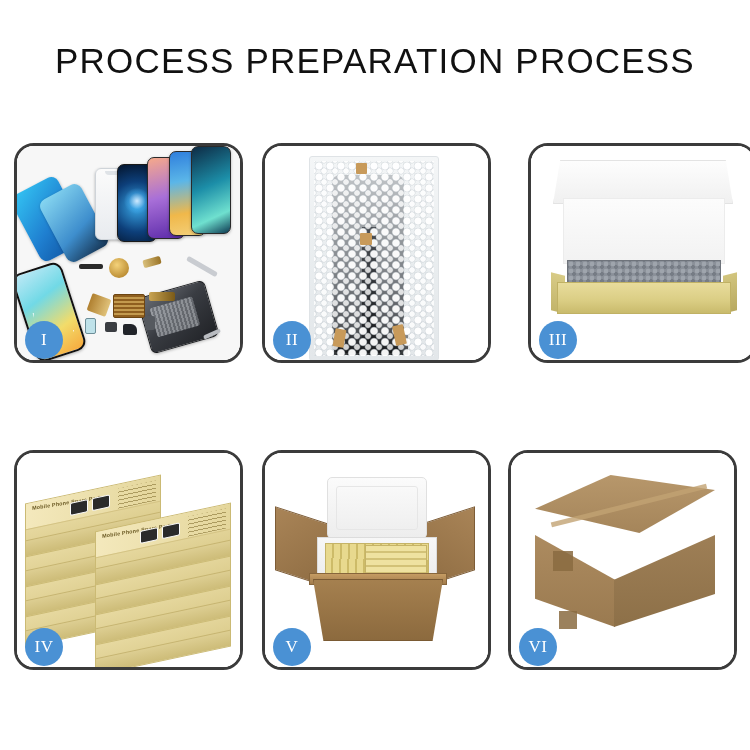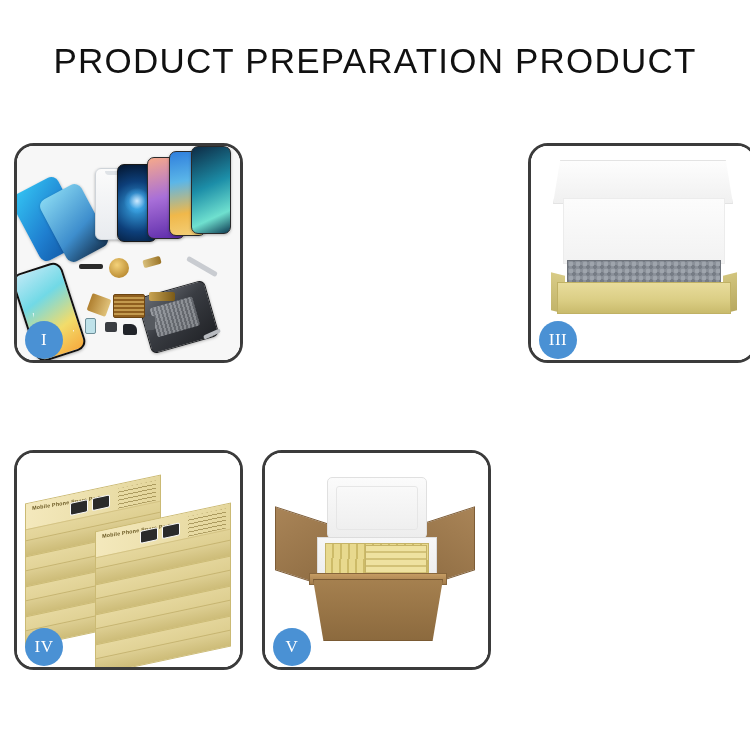--- a/index.html
+++ b/index.html
@@ -383,21 +383,21 @@
     position:absolute; left:48px; top:158px; width:18px; height:18px;
     background:#8a6b41; opacity:.85;
   }
 </style>
 </head>
 <body>
 
 <div class="page">
 
   <div class="header">
-    <div class="title">PRODUCT PREPARATION PRODUCT</div>
+    <div class="title">PROCESS PREPARATION PROCESS</div>
   </div>
 
   <div class="grid">
 
     <div class="card c1">
       <div class="inner">
         <div class="p1">
           <div class="ph ph-back"></div>
           <div class="ph ph-back2"></div>
           <div class="ph ph-glass"></div>
@@ -417,20 +417,37 @@
           <div class="chip sm2"></div>
           <div class="chip sm3"></div>
           <div class="chip sm4"></div>
           <div class="chip twz"></div>
           <div class="chip twz2"></div>
         </div>
       </div>
       <div class="badge">I</div>
     </div>
 
+    <div class="card c2">
+      <div class="inner">
+        <div class="p2">
+          <div class="bag">
+            <div class="part-dark"></div>
+            <div class="part-strip"></div>
+            <div class="bag-bot"></div>
+            <div class="bubbles"></div>
+            <div class="tape tape-a"></div>
+            <div class="tape tape-b"></div>
+            <div class="tape tape-c"></div>
+            <div class="tape tape-d"></div>
+          </div>
+        </div>
+      </div>
+      <div class="badge">II</div>
+    </div>
 
     <div class="card c3">
       <div class="inner">
         <div class="p3">
           <div class="bx3-lid"></div>
           <div class="bx3-foam"></div>
           <div class="bx3-fill"></div>
           <div class="bx3-lft"></div>
           <div class="bx3-rgt"></div>
           <div class="bx3-front"></div>
@@ -492,15 +509,28 @@
           <div class="foam-box"></div>
           <div class="yellow-stack"></div>
           <div class="yellow-stack2"></div>
           <div class="carton-rim"></div>
           <div class="carton-body"></div>
         </div>
       </div>
       <div class="badge">V</div>
     </div>
 
+    <div class="card c6">
+      <div class="inner">
+        <div class="p6">
+          <div class="k-top"></div>
+          <div class="k-left"></div>
+          <div class="k-right"></div>
+          <div class="k-seam"></div>
+          <div class="k-tape1"></div>
+          <div class="k-tape2"></div>
+        </div>
+      </div>
+      <div class="badge">VI</div>
+    </div>
 
   </div>
 </div>
 
 </body></html>

